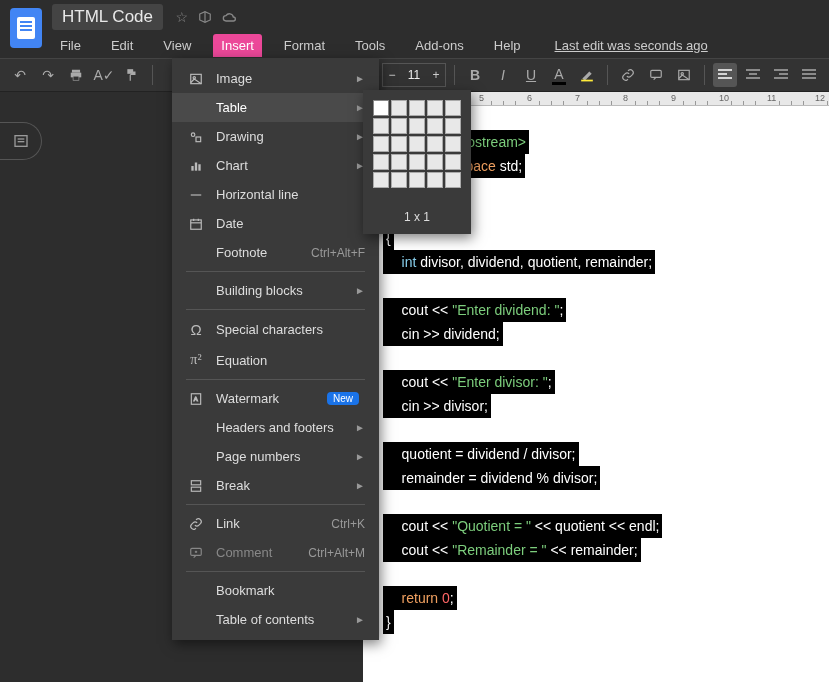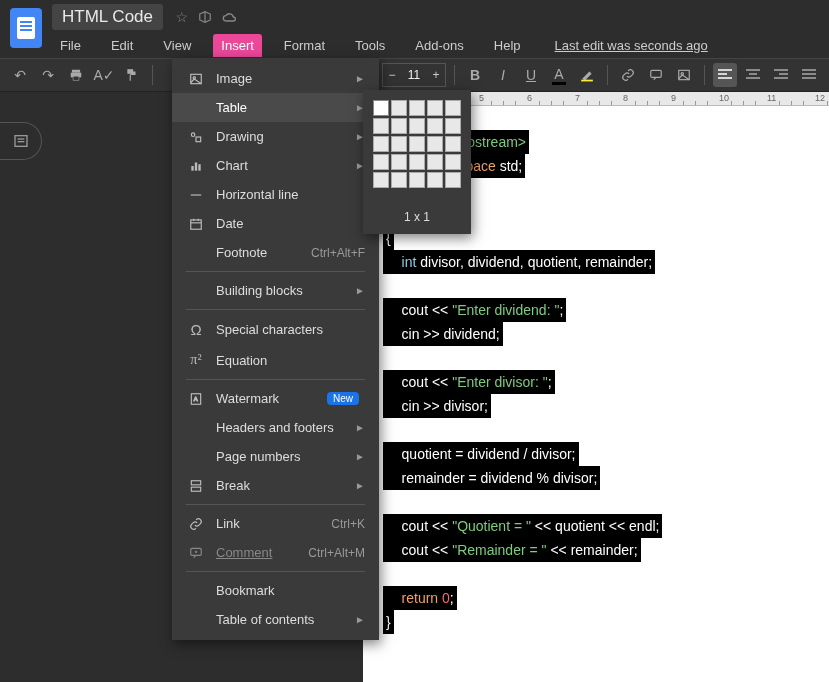--- a/index.html
+++ b/index.html
@@ -30,21 +30,21 @@
 
 .dropdown { position: absolute; left: 172px; top: 58px; width: 207px; background: #3a3a3a; box-shadow: 2px 4px 12px rgba(0,0,0,0.5); z-index: 100; padding: 6px 0; font-size: 13px; color: #ddd; }
 .dd-item { display: flex; align-items: center; padding: 7px 14px; cursor: pointer; position: relative; }
 .dd-item.hover { background: #4a4a4a; color: #fff; }
 .dd-icon { width: 20px; display: flex; justify-content: center; margin-right: 10px; font-size: 13px; color: #bbb; }
 .dd-label { flex: 1; }
 .dd-arrow { color: #999; font-size: 10px; }
 .dd-shortcut { color: #999; font-size: 12px; }
 .dd-sep { height: 1px; background: #555; margin: 4px 14px; }
 .dd-new { background: #1a73e8; color: #fff; font-size: 10px; padding: 1px 6px; border-radius: 4px; margin-right: 6px; }
-.dd-item.dim .dd-label, .dd-item.dim .dd-icon { color: #888; text-decoration: underline; }
+.dd-item.dim .dd-label, .dd-item.dim .dd-icon { color: #888; }
 
 .table-picker { position: absolute; left: 363px; top: 90px; background: #3a3a3a; padding: 10px; box-shadow: 2px 4px 12px rgba(0,0,0,0.5); z-index: 101; }
 .grid { display: grid; grid-template-columns: repeat(5, 16px); grid-template-rows: repeat(5, 16px); gap: 2px; }
 .cell { background: #e8e8e8; border: 1px solid #aaa; cursor: pointer; }
 .cell.sel { background: #fff; border-color: #888; }
 .picker-label { text-align: center; color: #ddd; font-size: 12px; margin-top: 22px; }
 
 .ruler { position: absolute; left: 363px; right: 0; top: 92px; height: 14px; background: #e8e8e8; border-bottom: 1px solid #bbb; font-size: 9px; color: #666; overflow: hidden; z-index: 1; }
 .ruler-inner { position: relative; height: 100%; white-space: nowrap; }
 .ruler-num { position: absolute; top: 1px; }

